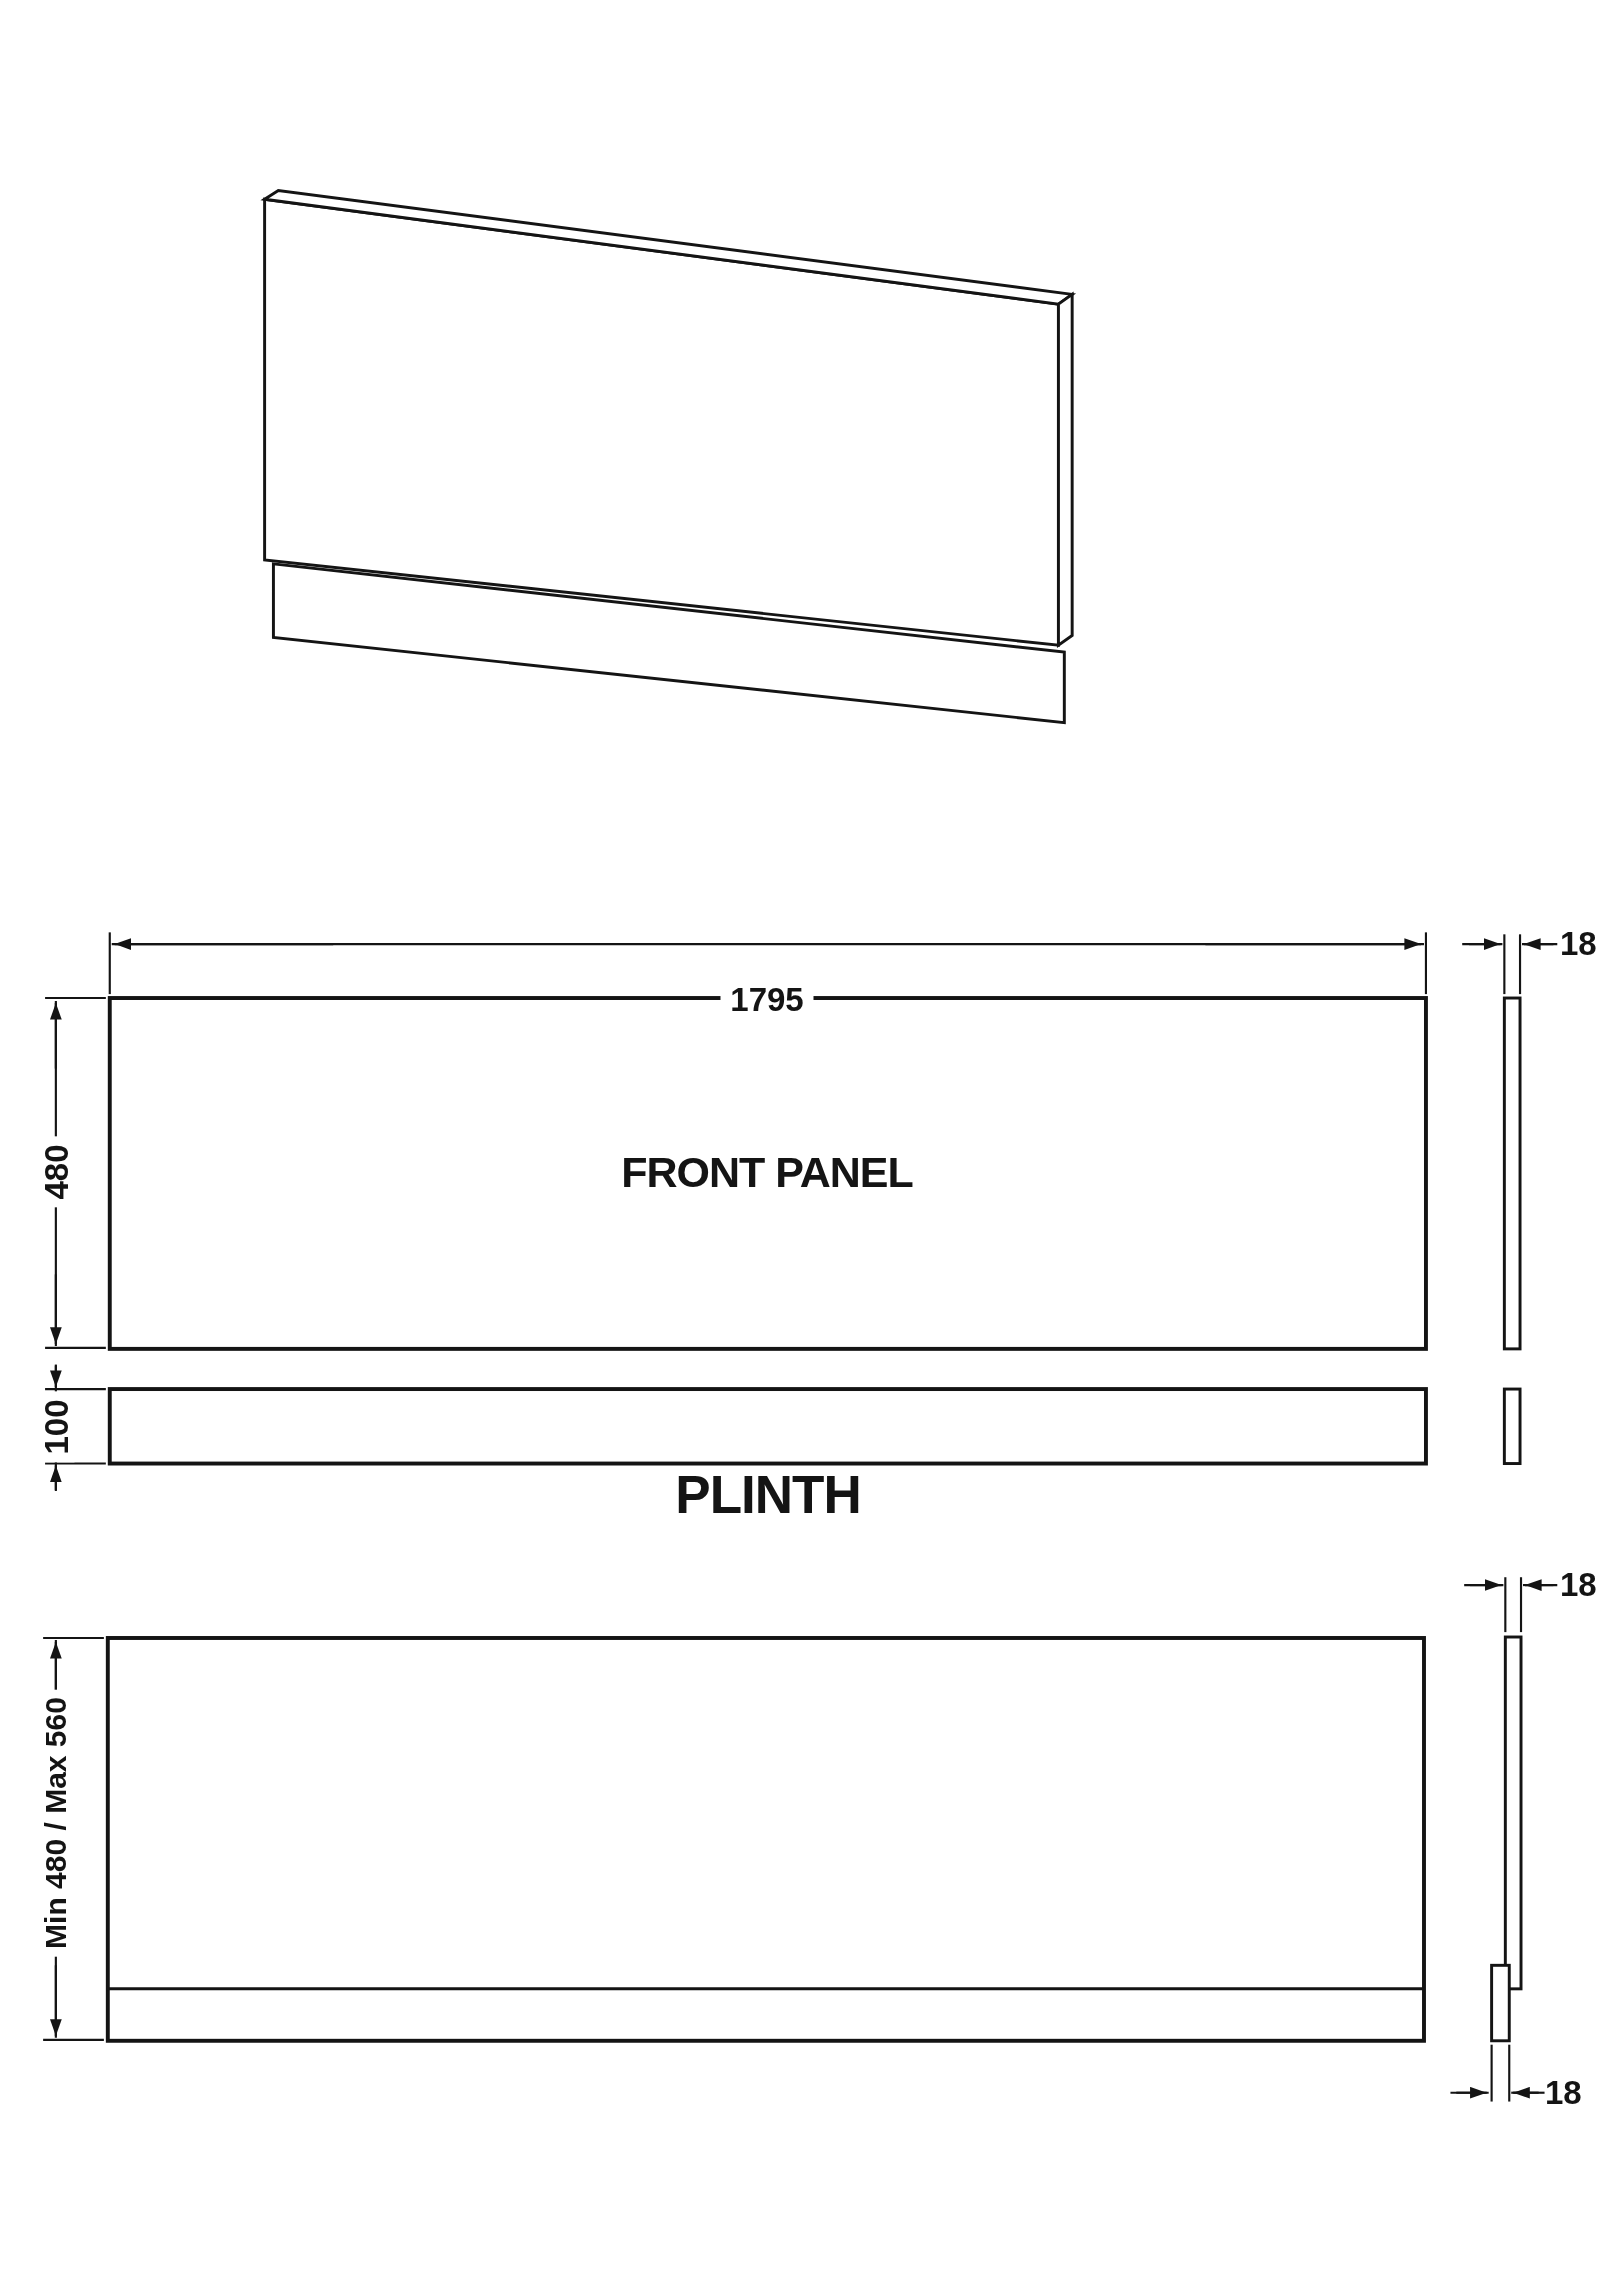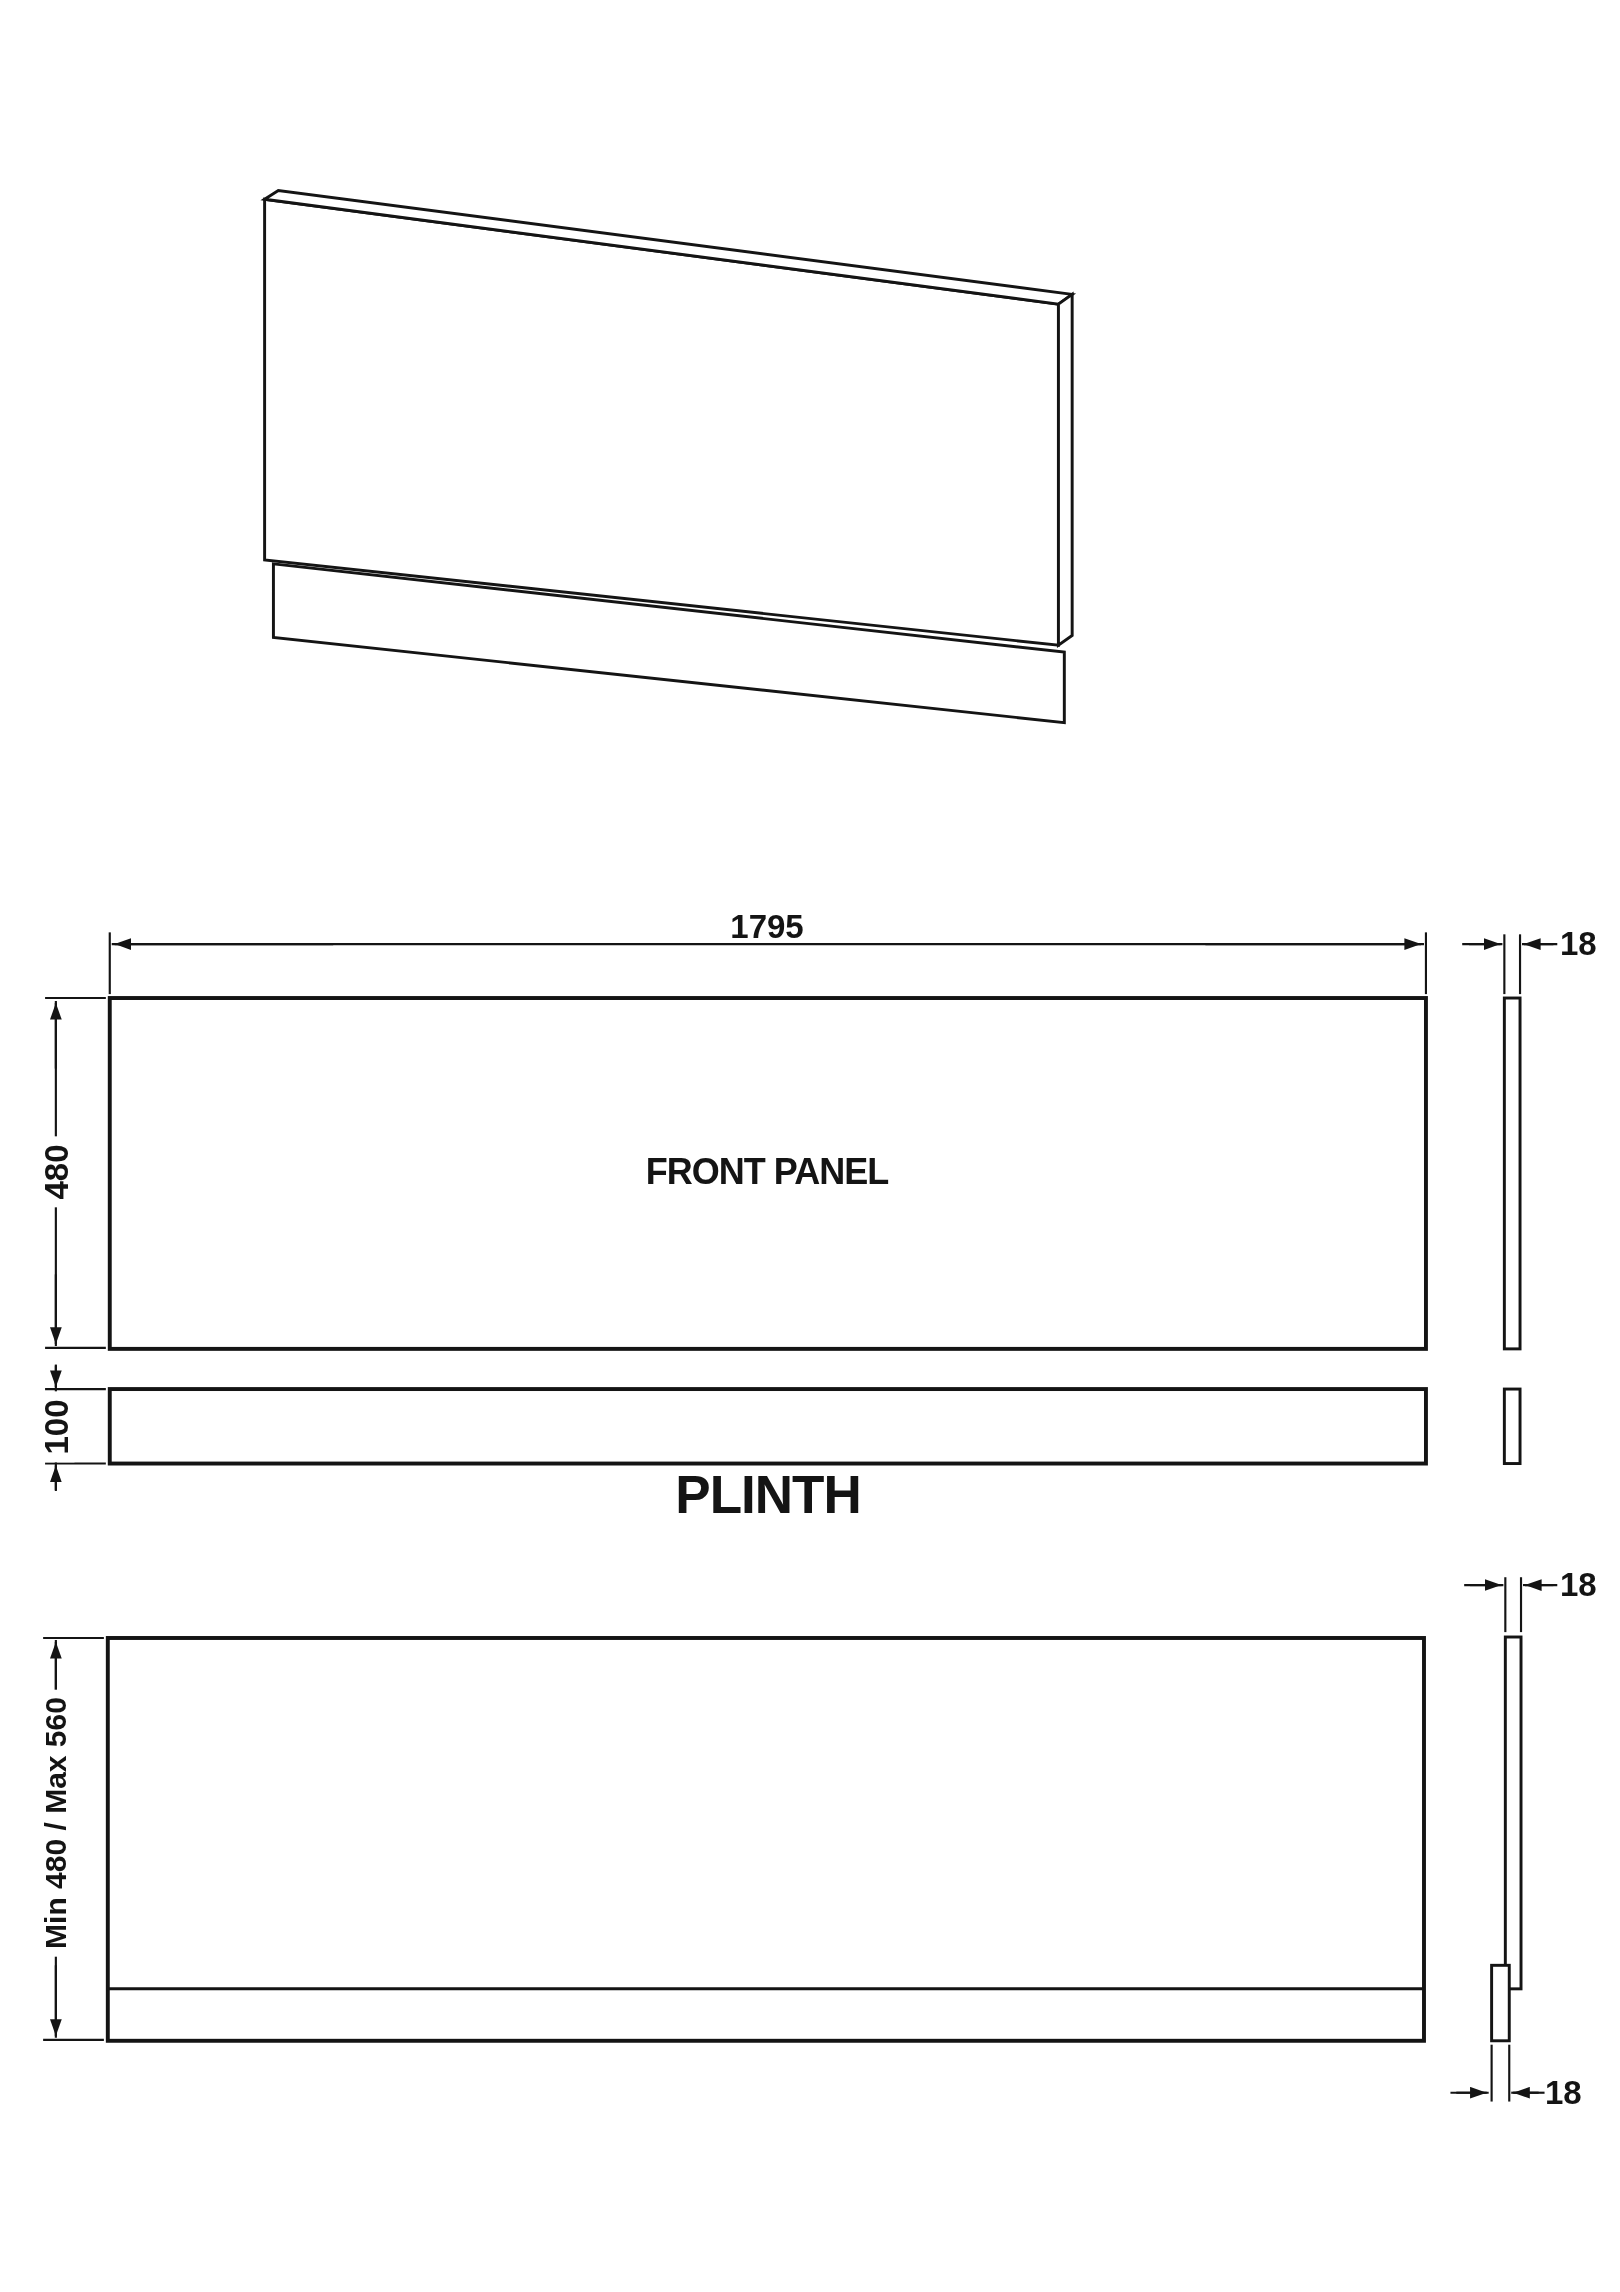--- a/index.html
+++ b/index.html
@@ -30,21 +30,21 @@
   }
   .num { font-size:33px; }
   .center { transform: translate(-50%,-50%); }
   .vert {
     transform: translate(-50%,-50%) rotate(-90deg);
     background:#ffffff;
     padding:2px 7.8px;
   }
   .hgap { background:#ffffff; padding:0 9.8px; transform: translate(-50%,-50%); }
   .leftAnchor { transform: translateY(-50%); }
-  .big { font-size:36px; letter-spacing:-1px; }
+  .big { font-size:43px; letter-spacing:-1px; }
   .big2 { font-size:53px; letter-spacing:-1px; }
   .minmax { font-size:30px; }
 </style>
 </head>
 <body>
 
 <div class="canvas">
 
   <svg class="lines" width="1620" height="2293" viewBox="0 0 1653 2339">
     <defs>
@@ -118,21 +118,21 @@
 
       <line x1="1522" y1="2086" x2="1522" y2="2144"></line>
       <line x1="1540" y1="2086" x2="1540" y2="2144"></line>
       <line x1="1480" y1="2135" x2="1519" y2="2135"></line>
       <line x1="1542" y1="2135" x2="1570" y2="2135"></line>
       <line x1="1486" y1="2135" x2="1517" y2="2135" marker-end="url(#arr)"></line>
       <line x1="1576" y1="2135" x2="1544" y2="2135" marker-end="url(#arr)"></line>
     </g>
   </svg>
 
-  <span class="lbl num hgap" style="left:767px; top:926px;text-align:center;">1795</span>
+  <span class="lbl num hgap" style="left:767px; top:999px;text-align:center;">1795</span>
 
   <span class="lbl num vert" style="left:56px; top:1172px;">480</span>
 
   <span class="lbl num vert" style="left:56px; top:1427px;">100</span>
 
   <span class="lbl num leftAnchor" style="left:1560px; top:943px;">18</span>
 
   <span class="lbl minmax vert" style="left:56px; top:1823px;">Min 480 / Max 560</span>
 
   <span class="lbl num leftAnchor" style="left:1560px; top:1584px;">18</span>

